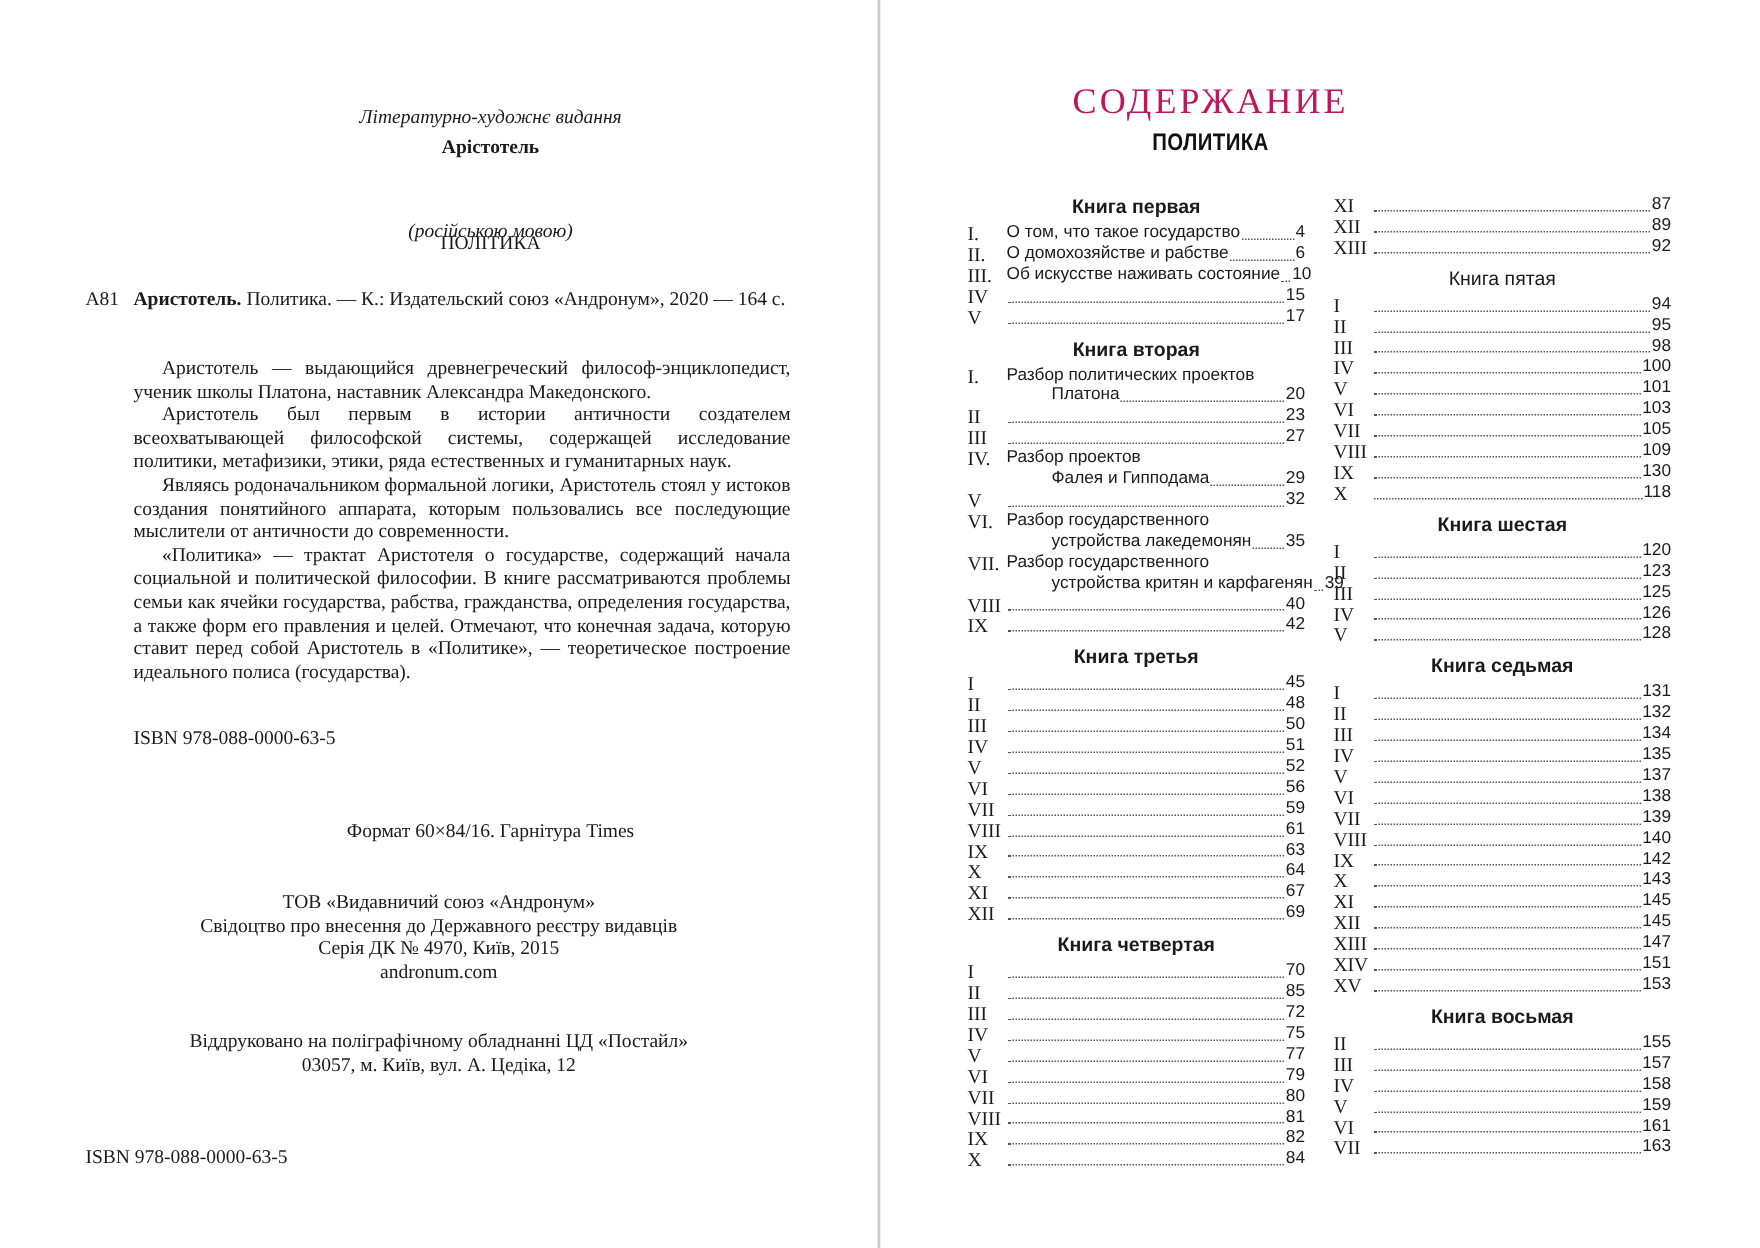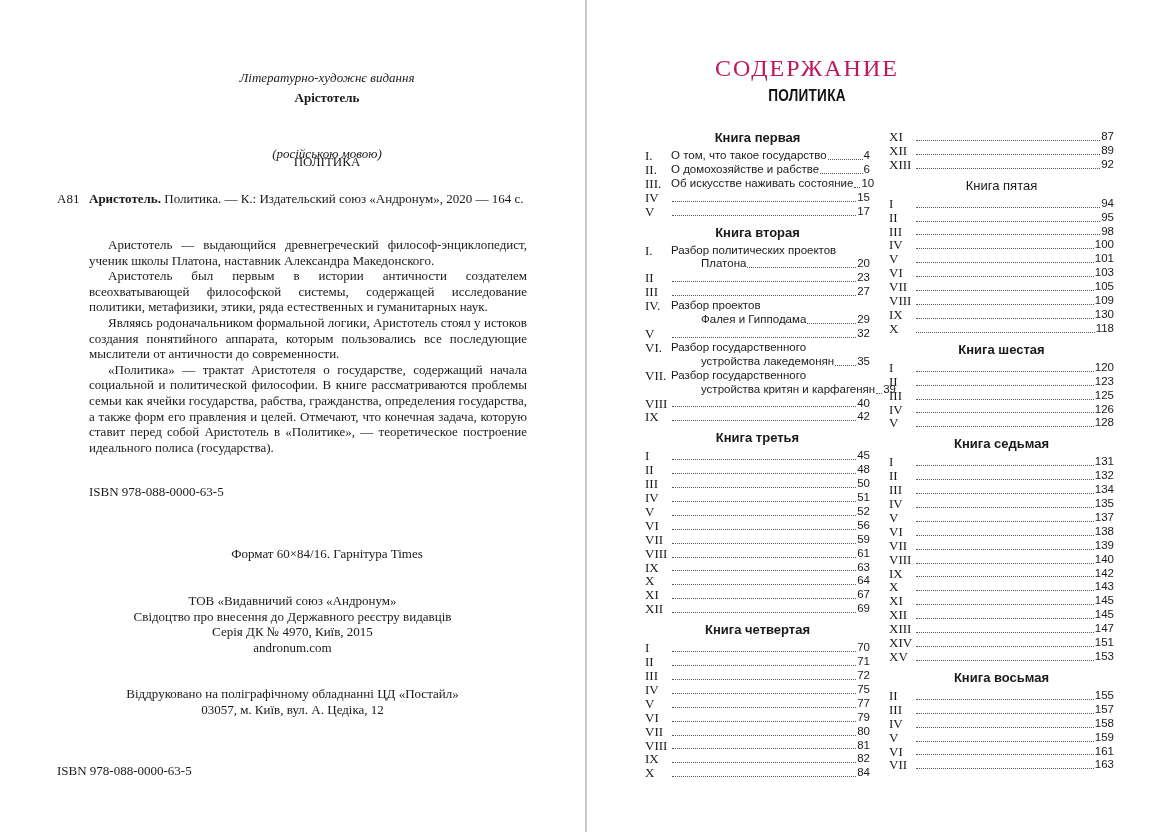--- a/index.html
+++ b/index.html
@@ -333,21 +333,21 @@
         <span class="label"></span>
         <span class="lead"></span>
         <span class="page-no">70</span>
       </div>
     </div>
     <div class="entry">
       <span class="num">II</span>
       <div class="body">
         <span class="label"></span>
         <span class="lead"></span>
-        <span class="page-no">71</span>
+        <span class="page-no">85</span>
       </div>
     </div>
     <div class="entry">
       <span class="num">III</span>
       <div class="body">
         <span class="label"></span>
         <span class="lead"></span>
         <span class="page-no">72</span>
       </div>
     </div>

